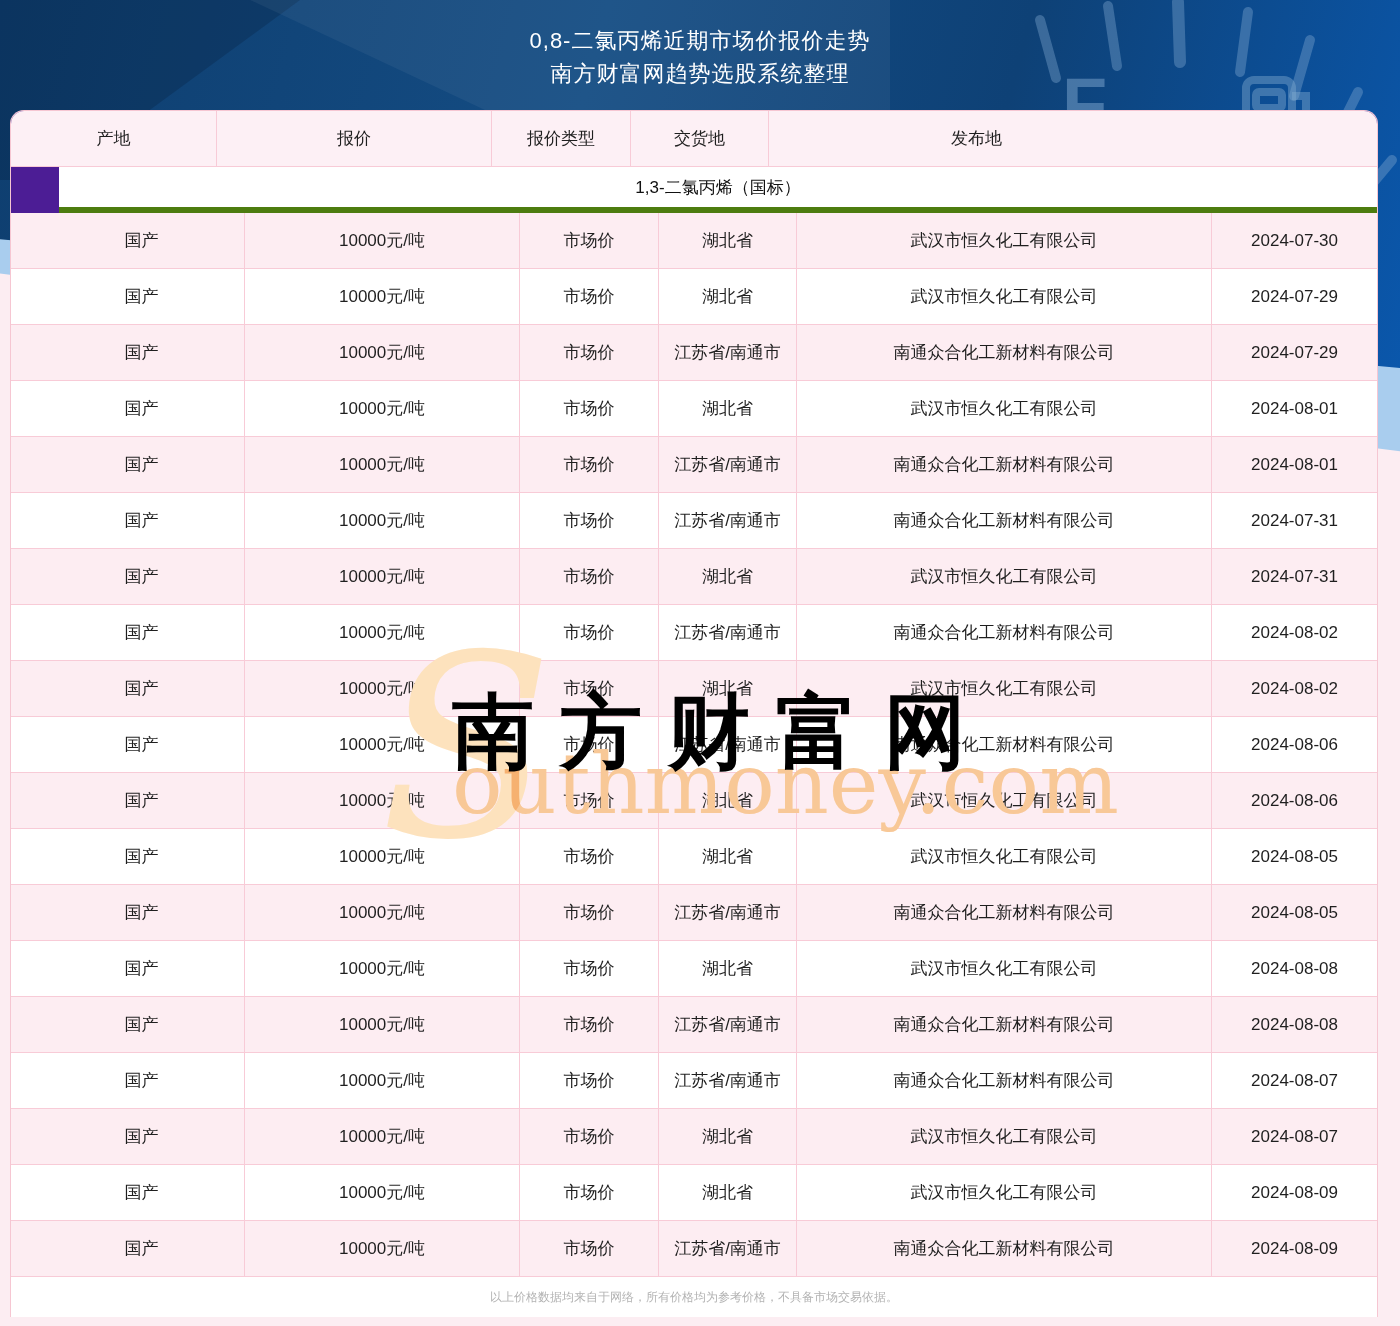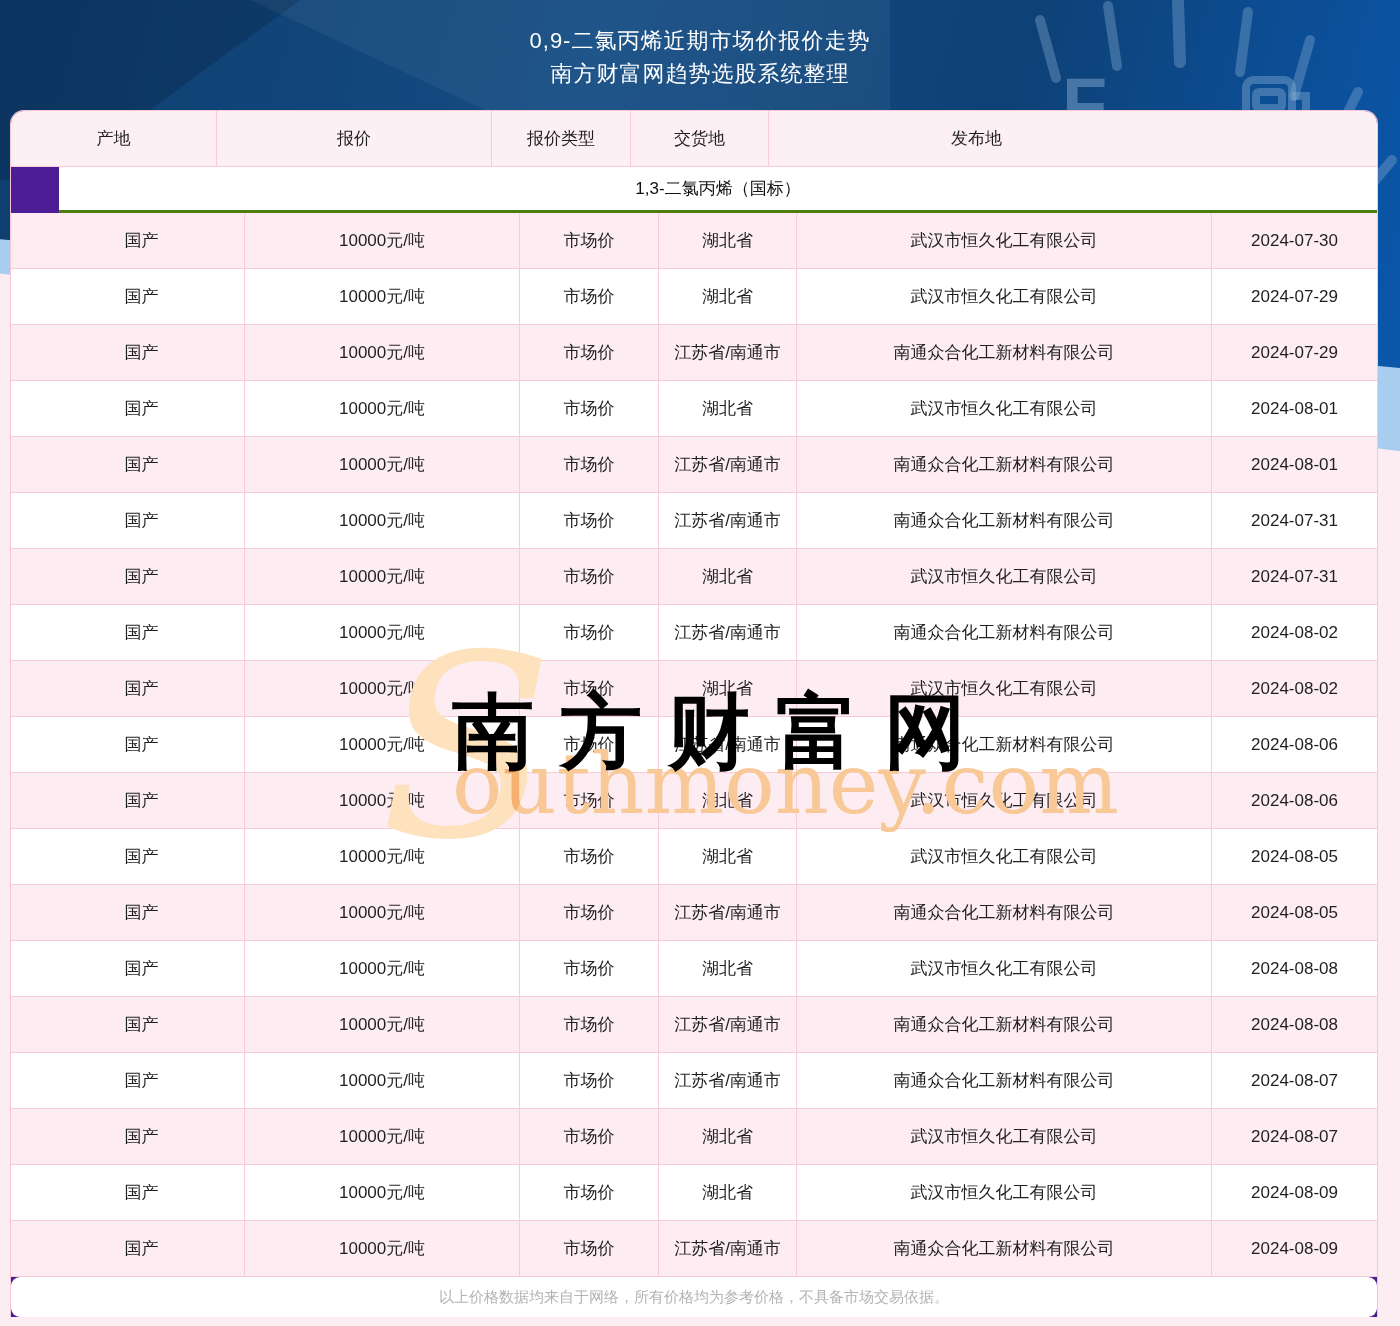--- a/index.html
+++ b/index.html
@@ -53,29 +53,29 @@
   .thead { height: 56px; background: #fdf0f5; border-bottom: 1px solid #f8cbd7; }
   .tcell {
     display: flex; align-items: center; justify-content: center;
     border-right: 1px solid #f8cbd7;
     font-size: 17px; color: #1f1f1f; text-align: center;
   }
   .tcell:last-child { border-right: none; }
   .subhead {
     height: 46px; display: flex; align-items: center; justify-content: center;
     font-size: 17px; color: #111; background: #ffffff;
-    border-bottom: 3px solid #4d7c0f;
+    border-bottom: 6px solid #4d7c0f;
     margin-left: 48px;
   }
   .trow { height: 56px; border-bottom: 1px solid #f8cbd7; padding-left: 28px; }
   .trow.pink { background: #fdedf2; }
   .trow.white { background: #ffffff; }
   .tfoot {
     height: 40px; display: flex; align-items: center; justify-content: center;
-    font-size: 15px; color: #b3b3b3; background: #ffffff; border-radius: 9px;
+    font-size: 12px; color: #b3b3b3; background: #ffffff;
   }
 
   
   .watermark { position: absolute; left: 0; top: 0; width: 1400px; height: 1326px; z-index: 4; pointer-events: none; }
   .wm-cn {
     position: absolute; left: 452px; top: 688px;
     font-size: 82px; font-weight: bold; letter-spacing: 26px;
     color: #000000; mix-blend-mode: multiply;
     font-family: "Liberation Serif", "DejaVu Serif", serif;
     line-height: 1.1; white-space: nowrap;
@@ -116,21 +116,21 @@
       <text x="1062" y="130" font-size="74" font-weight="bold" fill="#7fa8cf" fill-opacity="0.5" font-family="Liberation Sans, sans-serif">F</text>
       <g stroke="#7fa8cf" stroke-opacity="0.45" fill="none" stroke-width="8">
         <rect x="1246" y="80" width="46" height="58" rx="8"></rect>
         <rect x="1256" y="92" width="26" height="16" rx="3"></rect>
         <path d="M1292 96 h14 v34"></path>
       </g>
     </svg>
   </div>
 
   <div class="titles">
-    <div class="title-line">0,9-二氯丙烯近期市场价报价走势</div>
+    <div class="title-line">0,8-二氯丙烯近期市场价报价走势</div>
     <div class="title-line">南方财富网趋势选股系统整理</div>
   </div>
 
   <div class="table">
     <div class="thead">
         <div class="tcell">产地</div>
         <div class="tcell">报价</div>
         <div class="tcell">报价类型</div>
         <div class="tcell">交货地</div>
         <div class="tcell">发布地</div>

